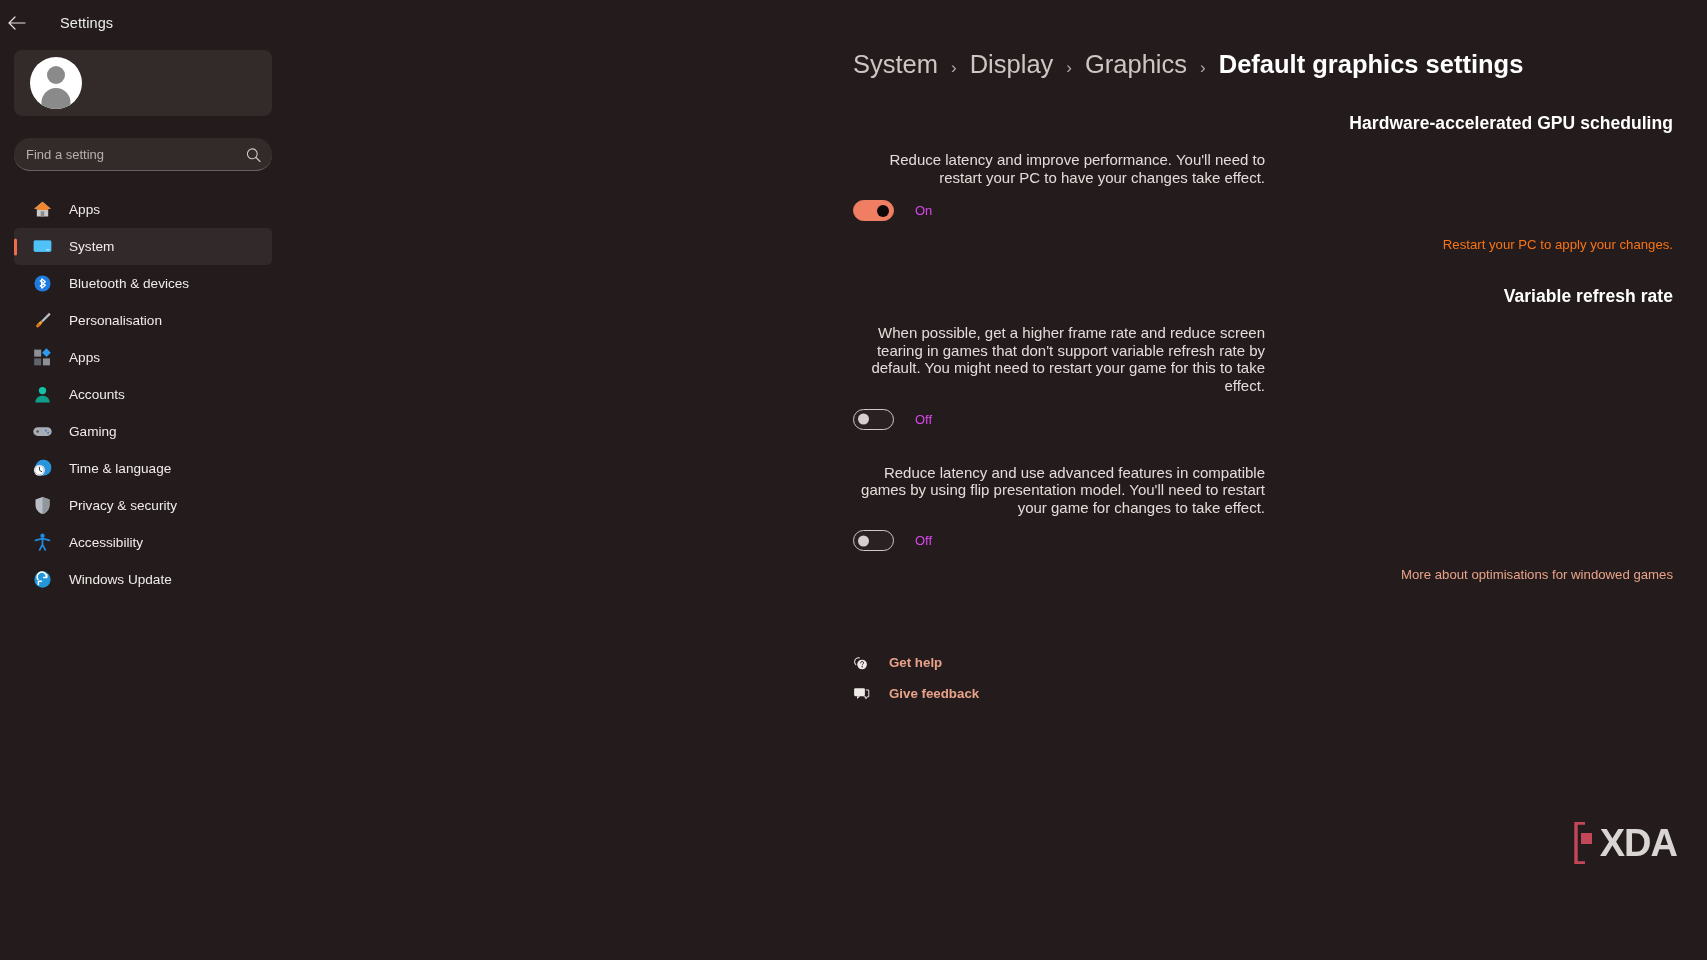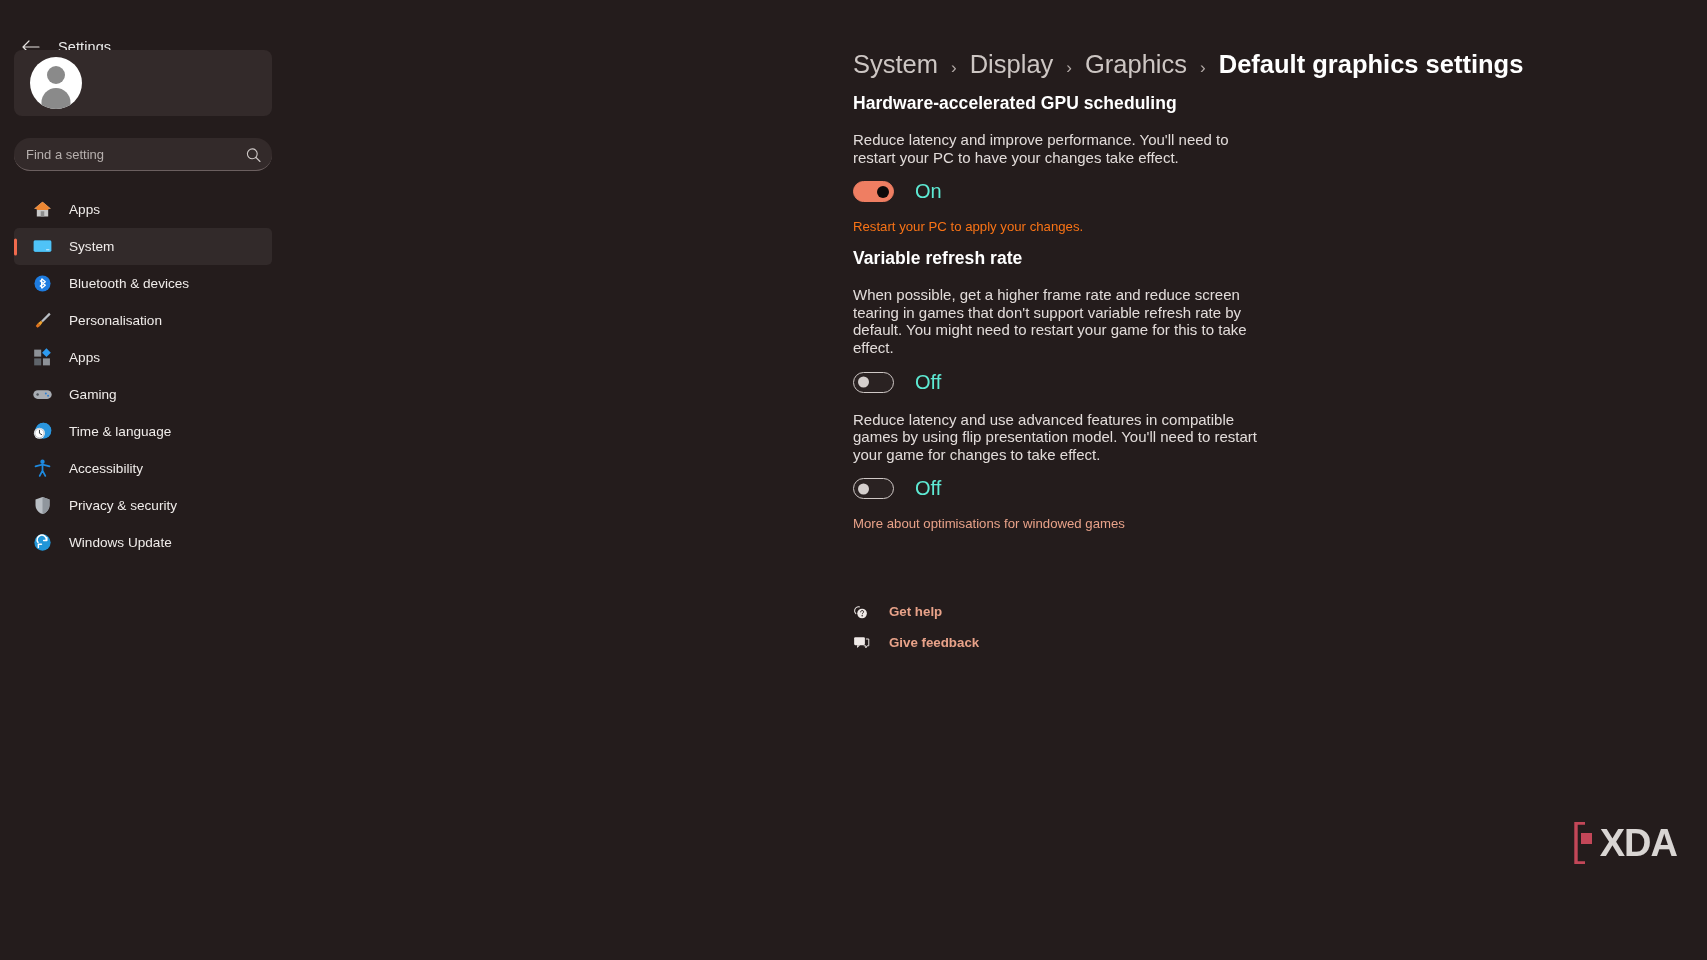--- a/index.html
+++ b/index.html
@@ -7,21 +7,21 @@
     width:1707px; height:960px;
     background:#241c1c;
     font-family:"Liberation Sans", sans-serif;
     overflow:hidden;
   }
   body { position:relative; color:#ffffff; }
 
   
   .titlebar {
     position:absolute; top:0; left:0; width:1707px; height:46px;
-    display:flex; align-items:center; gap:10px; padding-left:14px;margin-top:24px;
+    display:flex; align-items:center; gap:26px; 
   }
   .back-btn {
     width:34px; height:32px; border-radius:5px;
     display:flex; align-items:center; justify-content:center;
     color:#e6e2e0;
   }
   .back-btn svg { display:block; }
   .app-title { font-size:14.5px; color:#ececec; letter-spacing:.1px; }
 
   
@@ -82,21 +82,21 @@
     width:820px; height:914px;
   }
   .breadcrumb {
     display:flex; align-items:baseline; gap:13px;
     margin-top:4px; white-space:nowrap;
   }
   .crumb { font-size:25.5px; color:#cdc6c3; font-weight:400; }
   .crumb.current { color:#ffffff; font-weight:700; }
   .crumb-sep { font-size:17px; color:#b4aba8; }
 
-  .section { margin-top:14px; }
+  .section { margin-top:34px;text-align:right; }
   .section-title {
     font-size:17.5px; font-weight:700; color:#ffffff; letter-spacing:.05px;
   }
   .section-desc {
     margin-top:17px; font-size:15px; line-height:17.6px;
     color:#e2dcda; max-width:412px;
   }
   .toggle-row {
     margin-top:14px; display:flex; align-items:center; gap:21px;
   }
@@ -107,21 +107,21 @@
   .toggle.on { background:#ef7e62; border:1px solid #ef7e62; }
   .toggle.on .knob {
     position:absolute; right:4px; top:50%; transform:translateY(-50%);
     width:12px; height:12px; border-radius:50%; background:#0d0909;
   }
   .toggle.off { background:#2a2222; border:1px solid #cfc8c6; }
   .toggle.off .knob {
     position:absolute; left:4px; top:50%; transform:translateY(-50%);
     width:11px; height:11px; border-radius:50%; background:#d5cfcd;
   }
-  .toggle-label { font-size:20px; color:#5eead4; }
+  .toggle-label { font-size:13px; color:#d946ef; }
 
   .warn-text {
     margin-top:16px; font-size:13.2px; color:#f97316;
   }
   .accent-link {
     display:inline-block; margin-top:16px;
     font-size:13.2px; color:#e8a289; text-decoration:none;
   }
 
   .help-links { margin-top:64px;font-weight:bold; }
@@ -223,20 +223,27 @@
     <div class="nav-item">
       <svg class="nav-ico" viewBox="0 0 24 24">
         <rect x="2.5" y="3" width="8" height="8" fill="#8d9197"></rect>
         <rect x="2.5" y="13" width="8" height="8" fill="#5f646a"></rect>
         <rect x="12.5" y="13" width="8" height="8" fill="#8d9197"></rect>
         <path d="M16.5 1.5l5 5-5 5-5-5z" fill="#2e9bf0"></path>
       </svg>
       <span>Apps</span>
     </div>
 
+    <div class="nav-item">
+      <svg class="nav-ico" viewBox="0 0 24 24">
+        <circle cx="12" cy="7.5" r="4.2" fill="#13c2a6"></circle>
+        <path d="M3.8 21c0-4.5 3.7-7.5 8.2-7.5s8.2 3 8.2 7.5z" fill="#0f9e89"></path>
+      </svg>
+      <span>Accounts</span>
+    </div>
 
     <div class="nav-item">
       <svg class="nav-ico" viewBox="0 0 24 24">
         <rect x="1.5" y="7" width="21" height="10" rx="5" fill="#a9adb3"></rect>
         <circle cx="6.4" cy="12" r="1.2" fill="#4c5258"></circle>
         <rect x="5.2" y="10.8" width="2.4" height="2.4" rx=".5" fill="#4c5258"></rect>
         <circle cx="15.8" cy="10.8" r="1.15" fill="#2f7fd1"></circle>
         <circle cx="18.4" cy="13.3" r="1.15" fill="#2f7fd1"></circle>
       </svg>
       <span>Gaming</span>
@@ -248,32 +255,32 @@
         <path d="M13 2a9 9 0 000 18 9 9 0 000-18z" fill="#2a95dd"></path>
         <circle cx="8.5" cy="14" r="6.3" fill="#f0f2f4"></circle>
         <circle cx="8.5" cy="14" r="5.2" fill="#fff" stroke="#9aa3ab" stroke-width=".7"></circle>
         <path d="M8.5 10.6V14l2.6 1.6" stroke="#2b3238" stroke-width="1.1" fill="none" stroke-linecap="round"></path>
       </svg>
       <span>Time &amp; language</span>
     </div>
 
     <div class="nav-item">
       <svg class="nav-ico" viewBox="0 0 24 24">
+        <path d="M12 2.2l8 3v6.3c0 5-3.4 8.9-8 10.3-4.6-1.4-8-5.3-8-10.3V5.2z" fill="#b9bec4"></path>
+        <path d="M12 2.2l8 3v6.3c0 5-3.4 8.9-8 10.3z" fill="#90969d"></path>
+      </svg>
+      <span>Privacy &amp; security</span>
+    </div>
+
+    <div class="nav-item">
+      <svg class="nav-ico" viewBox="0 0 24 24">
         <circle cx="12" cy="4.3" r="2.5" fill="#1e8ae0"></circle>
         <path d="M12 7.5c-1 0-8 2-8 2M12 7.5c1 0 8 2 8 2M12 7.5v7M12 14.5l-3.2 6M12 14.5l3.2 6" stroke="#1e8ae0" stroke-width="2" stroke-linecap="round" fill="none"></path>
       </svg>
       <span>Accessibility</span>
-    </div>
-
-    <div class="nav-item">
-      <svg class="nav-ico" viewBox="0 0 24 24">
-        <path d="M12 2.2l8 3v6.3c0 5-3.4 8.9-8 10.3-4.6-1.4-8-5.3-8-10.3V5.2z" fill="#b9bec4"></path>
-        <path d="M12 2.2l8 3v6.3c0 5-3.4 8.9-8 10.3z" fill="#90969d"></path>
-      </svg>
-      <span>Privacy &amp; security</span>
     </div>
 
     <div class="nav-item">
       <svg class="nav-ico" viewBox="0 0 24 24">
         <circle cx="12" cy="12" r="9.3" fill="#2196d8"></circle>
         <path d="M16.4 9.4A5.3 5.3 0 106.9 12" stroke="#fff" stroke-width="1.7" fill="none" stroke-linecap="round"></path>
         <path d="M16.9 6.2v3.6h-3.6" stroke="#fff" stroke-width="1.7" fill="none" stroke-linecap="round" stroke-linejoin="round"></path>
         <path d="M7.3 17.6v-3.5h3.5" stroke="#fff" stroke-width="1.7" fill="none" stroke-linecap="round" stroke-linejoin="round"></path>
       </svg>
       <span>Windows Update</span>

